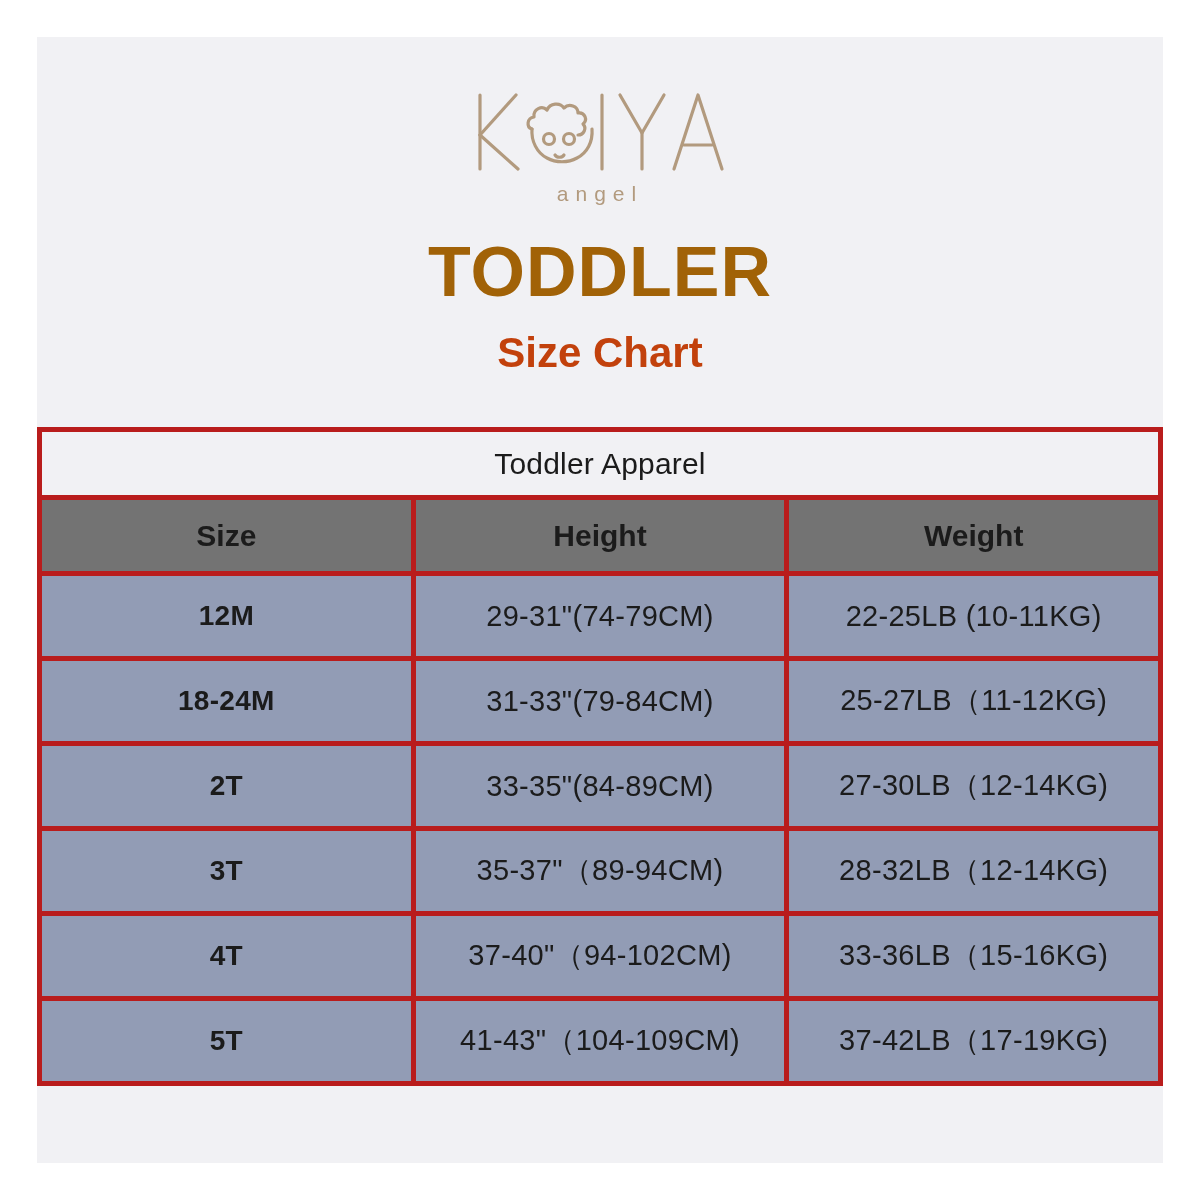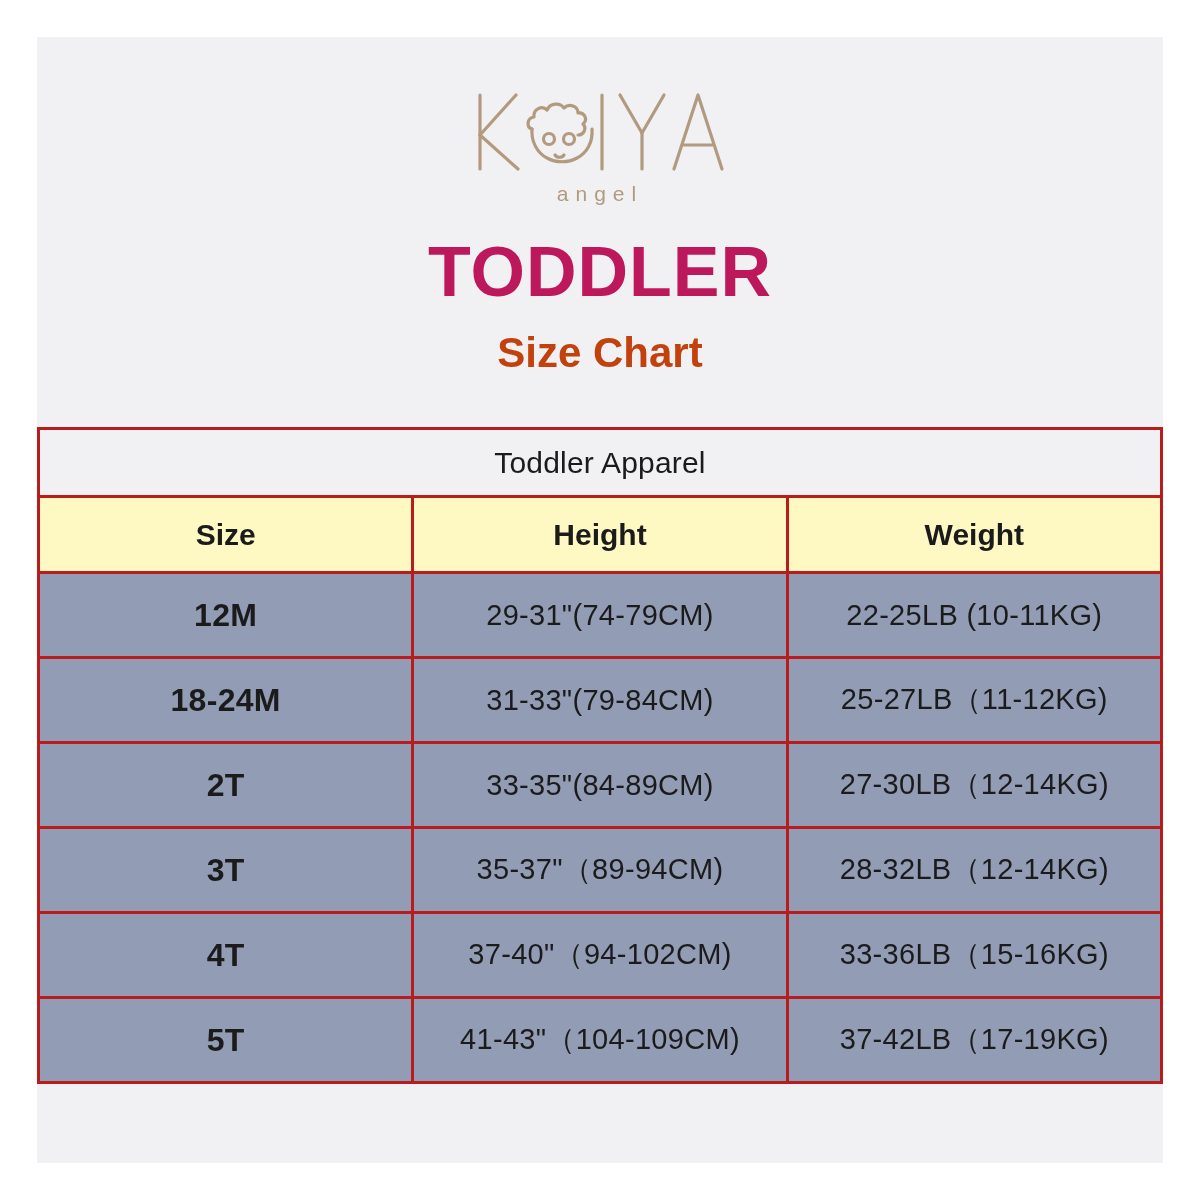--- a/index.html
+++ b/index.html
@@ -51,21 +51,21 @@
   }
   .title-main {
     position: absolute;
     left: 0;
     top: 200px;
     width: 1126px;
     text-align: center;
     font-size: 70px;
     font-weight: bold;
     letter-spacing: 1px;
-    color: #be185d;
+    color: #a16207;
     line-height: 1;
   }
   .title-sub {
     position: absolute;
     left: 0;
     top: 295px;
     width: 1126px;
     text-align: center;
     font-size: 42px;
     font-weight: bold;
@@ -75,52 +75,52 @@
   
   .table {
     position: absolute;
     left: 0;
     top: 390px;
     width: 1126px;
     border-collapse: collapse;
     table-layout: fixed;
   }
   .table td {
-    border: 3px solid #b91c1c;
+    border: 5px solid #b91c1c;
     text-align: center;
     vertical-align: middle;
     color: #1b1b1b;
     box-sizing: border-box;
   }
   .col-size { width: 244px; }
   .col-height { width: 444px; }
   .col-weight { width: 438px; }
 
   tr.section-row td {
     height: 68px;
     background: #f1f1f4;
     font-size: 30px;
     font-weight: normal;
     letter-spacing: 0.2px;
   }
   tr.head-row td {
     height: 76px;
-    background: #fef9c3;
+    background: #737373;
     font-size: 30px;
     font-weight: bold;
   }
   tr.data-row td {
     height: 85px;
     background: #929cb5;
     font-size: 29px;
     letter-spacing: 0.3px;
   }
   tr.data-row td.col-size {
     font-weight: bold;
-    font-size: 32px;
+    font-size: 28px;
   }
 </style>
 </head>
 <body>
 
 <div class="page">
   <div class="sheet">
 
     <div class="header">
 

